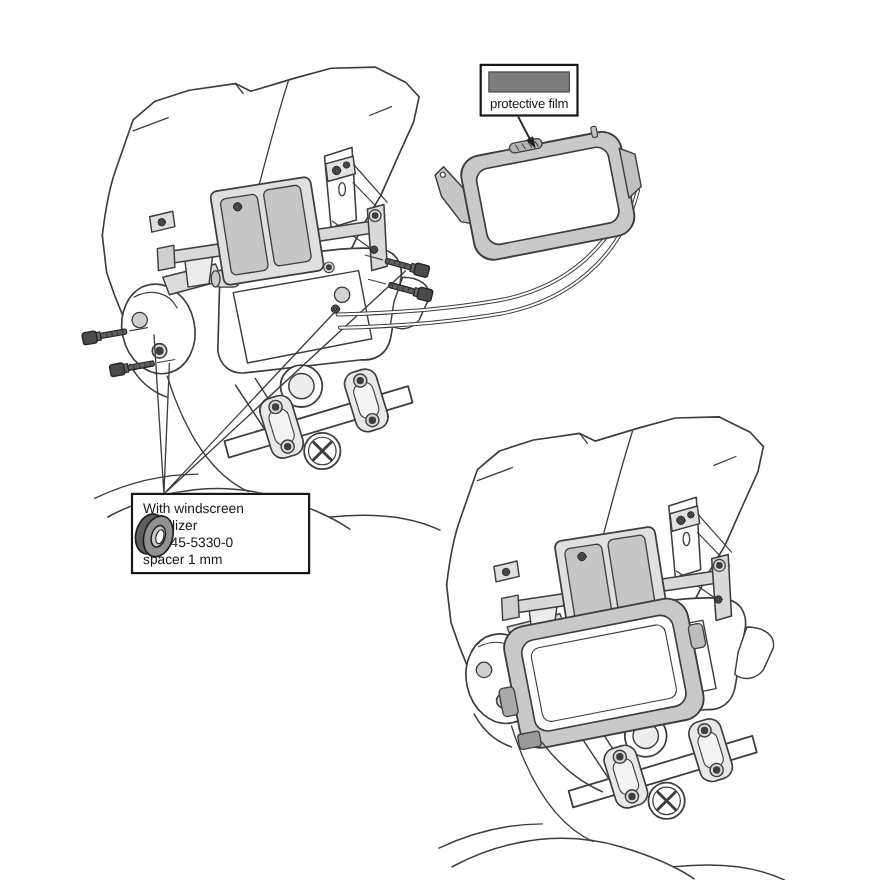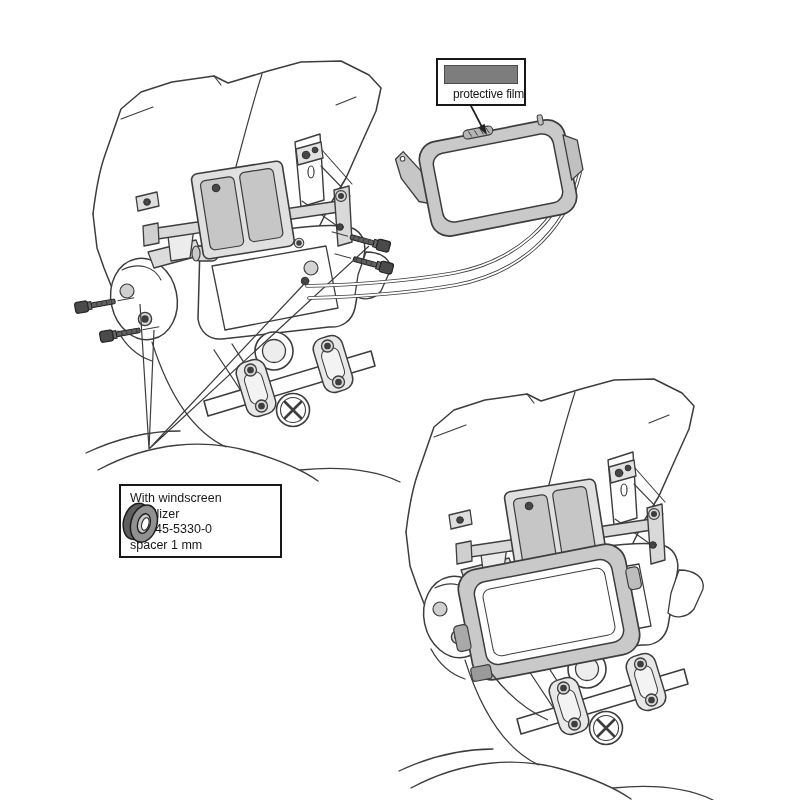--- a/index.html
+++ b/index.html
@@ -5,27 +5,27 @@
   html,body{margin:0;padding:0;background:#ffffff;}
   .stage{
     position:relative;width:800px;height:800px;background:#ffffff;
     font-family:"Liberation Sans", sans-serif;color:#171717;overflow:hidden;
   }
   .stage svg{position:absolute;left:0;top:0;}
   .callout{
     position:absolute;box-sizing:border-box;background:#ffffff;
     border:2.5px solid #171717;z-index:5;
   }
-  #film-label{left:436px;top:58px;width:90px;height:48px;text-align:right;}
+  #film-label{left:436px;top:58px;width:90px;height:48px;text-align:center;}
   #film-label .swatch{
     width:74px;height:19px;margin:5px auto 3px auto;
     background:#7d7d7d;border:1.5px solid #4c4c4c;box-sizing:border-box;
   }
   #film-label .cap{font-size:12px;line-height:14px;letter-spacing:-0.2px;}
-  #stab-label{left:119px;top:448px;width:163px;height:74px;padding:5px 0 0 9px;margin-top:36px;}
+  #stab-label{left:119px;top:448px;width:163px;height:74px;padding:5px 0 0 9px;}
   #stab-label .ln{font-size:12.5px;line-height:15.5px;white-space:nowrap;}
   #stab-label .grommet{position:absolute;right:2px;top:11px;width:42px;height:52px;}
   .cableO{stroke:#3d3d3d;stroke-width:3.6;fill:none;stroke-linecap:round;}
   .cableI{stroke:#ffffff;stroke-width:1.8;fill:none;stroke-linecap:round;}
 </style>
 </head>
 <body>
 
 <div class="stage">
 

